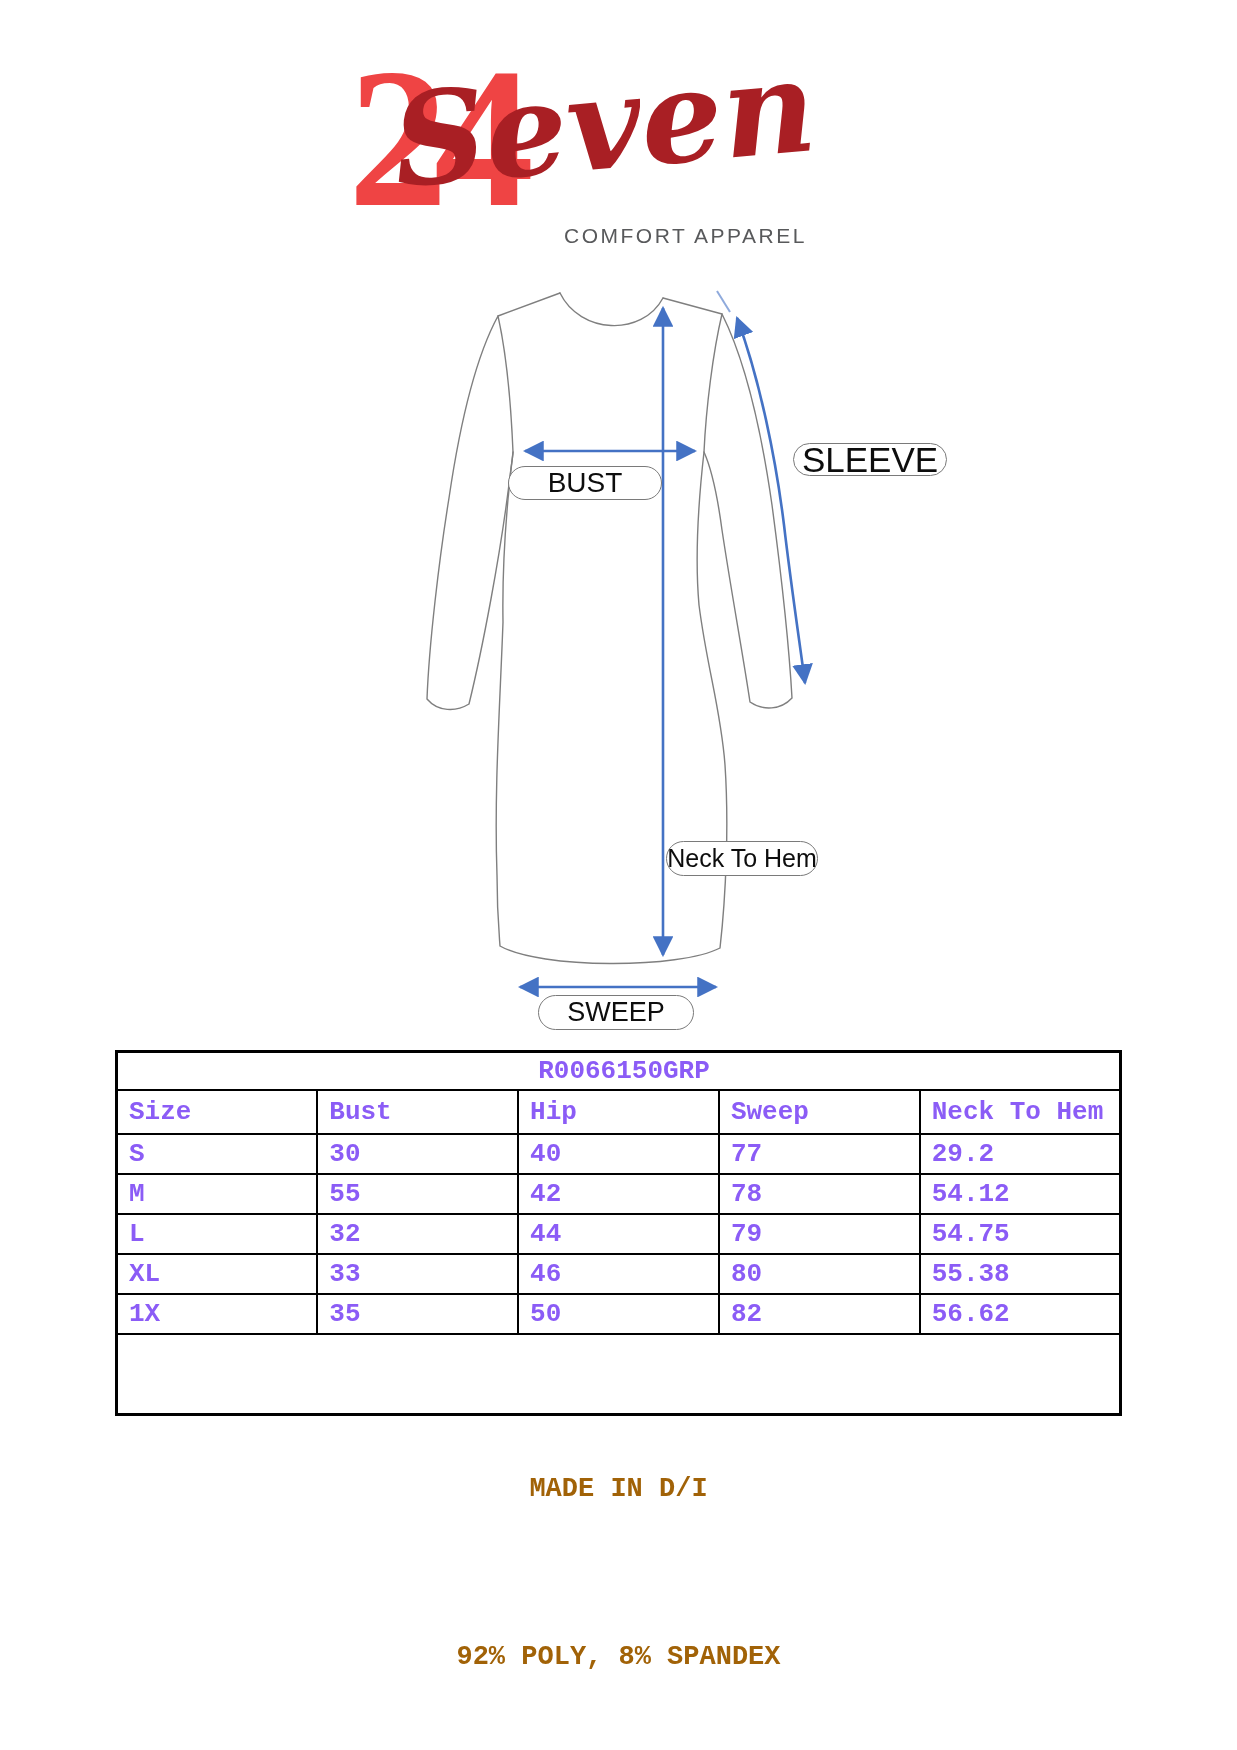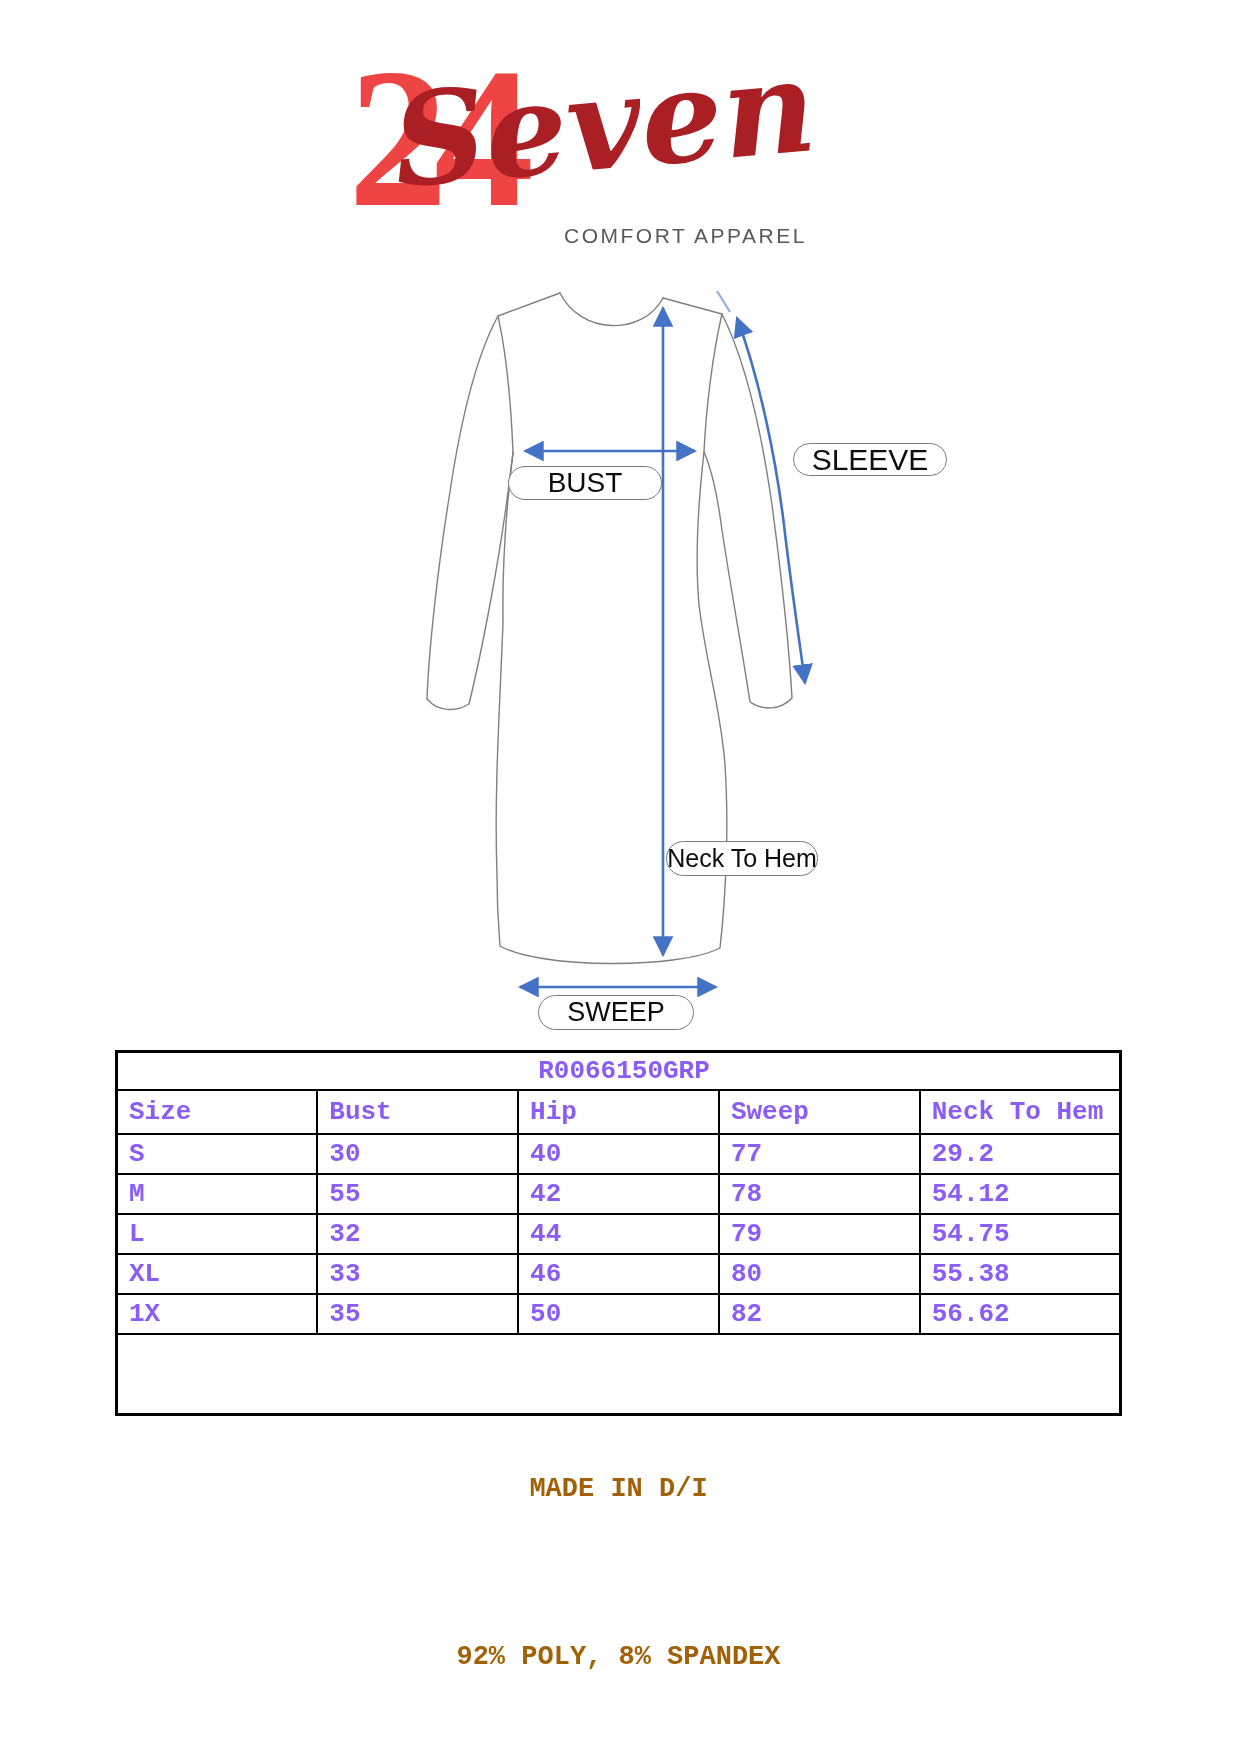--- a/index.html
+++ b/index.html
@@ -24,21 +24,21 @@
     font-size:21px;letter-spacing:2.5px;color:#58595b;z-index:2;margin-left:24px;
   }
   
   svg.diagram{position:absolute;left:0;top:0;z-index:0;}
   .pill{
     position:absolute;z-index:3;background:#ffffff;border:1px solid #7a7a7a;
     border-radius:18px;display:flex;align-items:center;justify-content:center;
     color:#0d0d0d;font-weight:500;
   }
   .pill-bust   {left:508px;top:466px;width:152px;height:32px;font-size:28px;}
-  .pill-sleeve {left:793px;top:443px;width:152px;height:31px;font-size:30px;}
+  .pill-sleeve {left:793px;top:443px;width:152px;height:31px;font-size:35px;}
   .pill-nth    {left:666px;top:841px;width:150px;height:33px;font-size:25px;}
   .pill-sweep  {left:538px;top:995px;width:154px;height:33px;font-size:27px;}
   
   table.size-chart{
     position:absolute;left:115px;top:1050px;width:1007px;z-index:3;
     border-collapse:collapse;table-layout:fixed;background:#fff;
     border:3px solid #000;
     font-family:"Liberation Mono","DejaVu Sans Mono",monospace;
     font-weight:bold;font-size:26px;color:#8b5cf6;
   }

